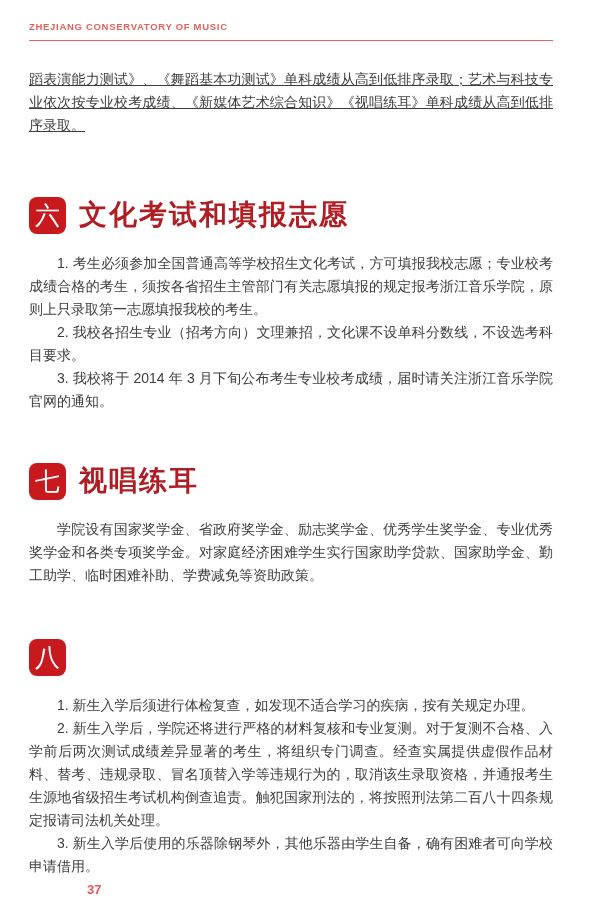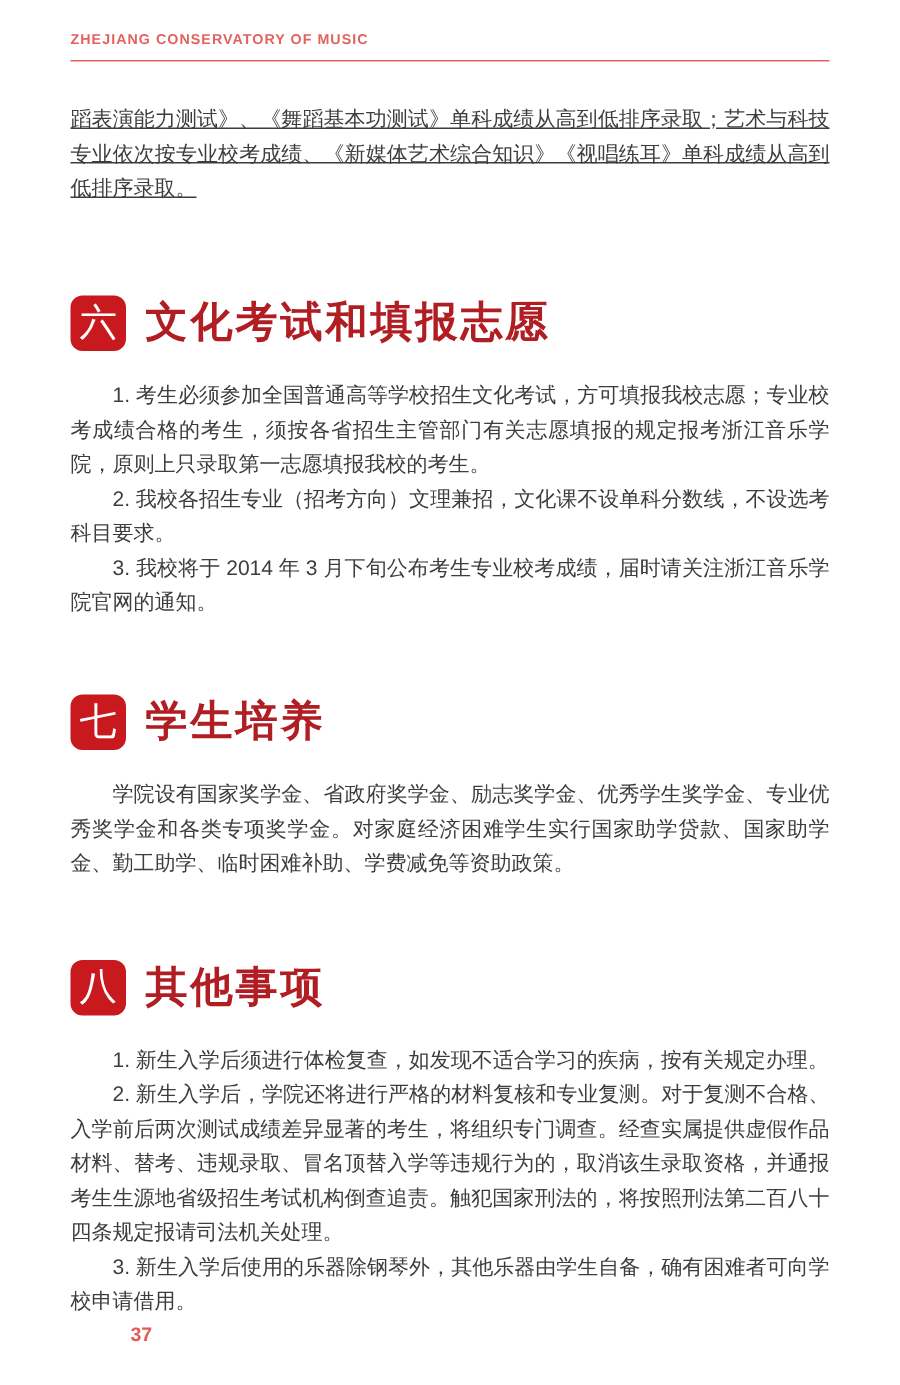--- a/index.html
+++ b/index.html
@@ -3,21 +3,21 @@
 <meta charset="utf-8">
 <style>
   html, body { margin: 0; padding: 0; background: #ffffff; }
   .page {
     position: relative;
     width: 600px;
     height: 923px;
     margin: 0 auto;
     background: #ffffff;
     box-sizing: border-box;
-    padding: 21px 47px 0 47px;
+    padding: 21px 47px 0 29px;
     font-family: "Liberation Sans", "DejaVu Sans", sans-serif;
     overflow: hidden;
   }
   .header-title {
     color: #E2625E;
     font-size: 9.5px;
     font-weight: bold;
     letter-spacing: 0.7px;
   }
   .header-rule {
@@ -104,33 +104,32 @@
       <p class="body-para">2. 我校各招生专业（招考方向）文理兼招，文化课不设单科分数线，不设选考科目要求。</p>
       <p class="body-para">3. 我校将于 2014 年 3 月下旬公布考生专业校考成绩，届时请关注浙江音乐学院官网的通知。</p>
     </div>
   </div>
 
   <div class="section sec-7">
     <div class="section-header">
       <div class="section-badge">
         <span>七</span>
       </div>
-      <div class="section-title">学生培养</div>
+      <div class="section-title">视唱练耳</div>
     </div>
     <div class="section-paras">
       <p class="body-para">学院设有国家奖学金、省政府奖学金、励志奖学金、优秀学生奖学金、专业优秀奖学金和各类专项奖学金。对家庭经济困难学生实行国家助学贷款、国家助学金、勤工助学、临时困难补助、学费减免等资助政策。</p>
     </div>
   </div>
 
   <div class="section sec-8">
     <div class="section-header">
       <div class="section-badge">
         <span>八</span>
       </div>
-      <div class="section-title">其他事项</div>
     </div>
     <div class="section-paras">
       <p class="body-para">1. 新生入学后须进行体检复查，如发现不适合学习的疾病，按有关规定办理。</p>
       <p class="body-para">2. 新生入学后，学院还将进行严格的材料复核和专业复测。对于复测不合格、入学前后两次测试成绩差异显著的考生，将组织专门调查。经查实属提供虚假作品材料、替考、违规录取、冒名顶替入学等违规行为的，取消该生录取资格，并通报考生生源地省级招生考试机构倒查追责。触犯国家刑法的，将按照刑法第二百八十四条规定报请司法机关处理。</p>
       <p class="body-para">3. 新生入学后使用的乐器除钢琴外，其他乐器由学生自备，确有困难者可向学校申请借用。</p>
     </div>
   </div>
 
   <div class="page-number">37</div>
 

